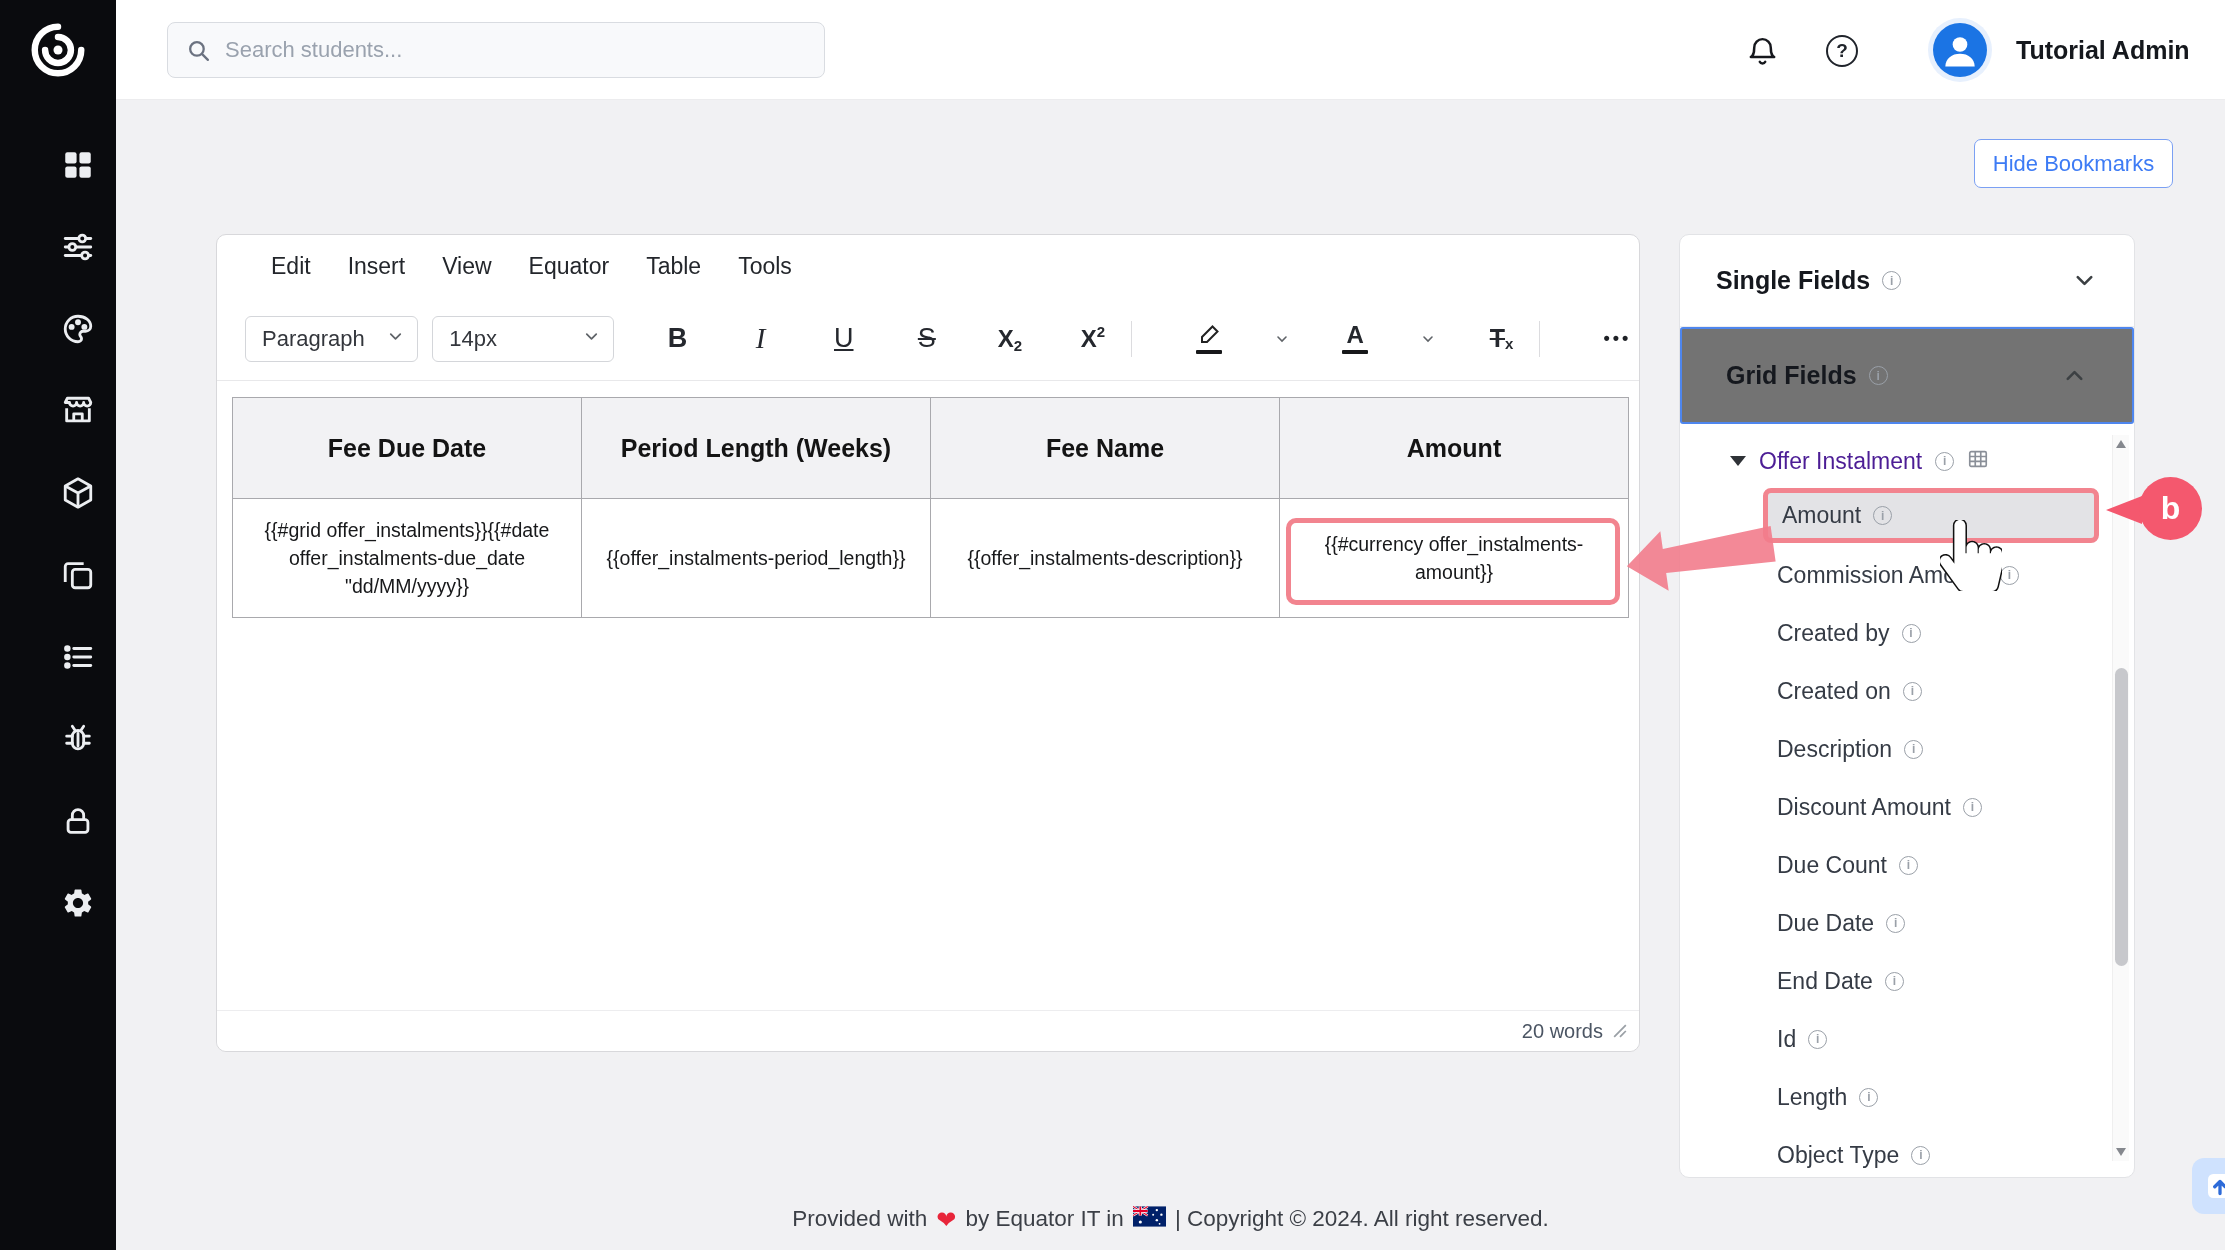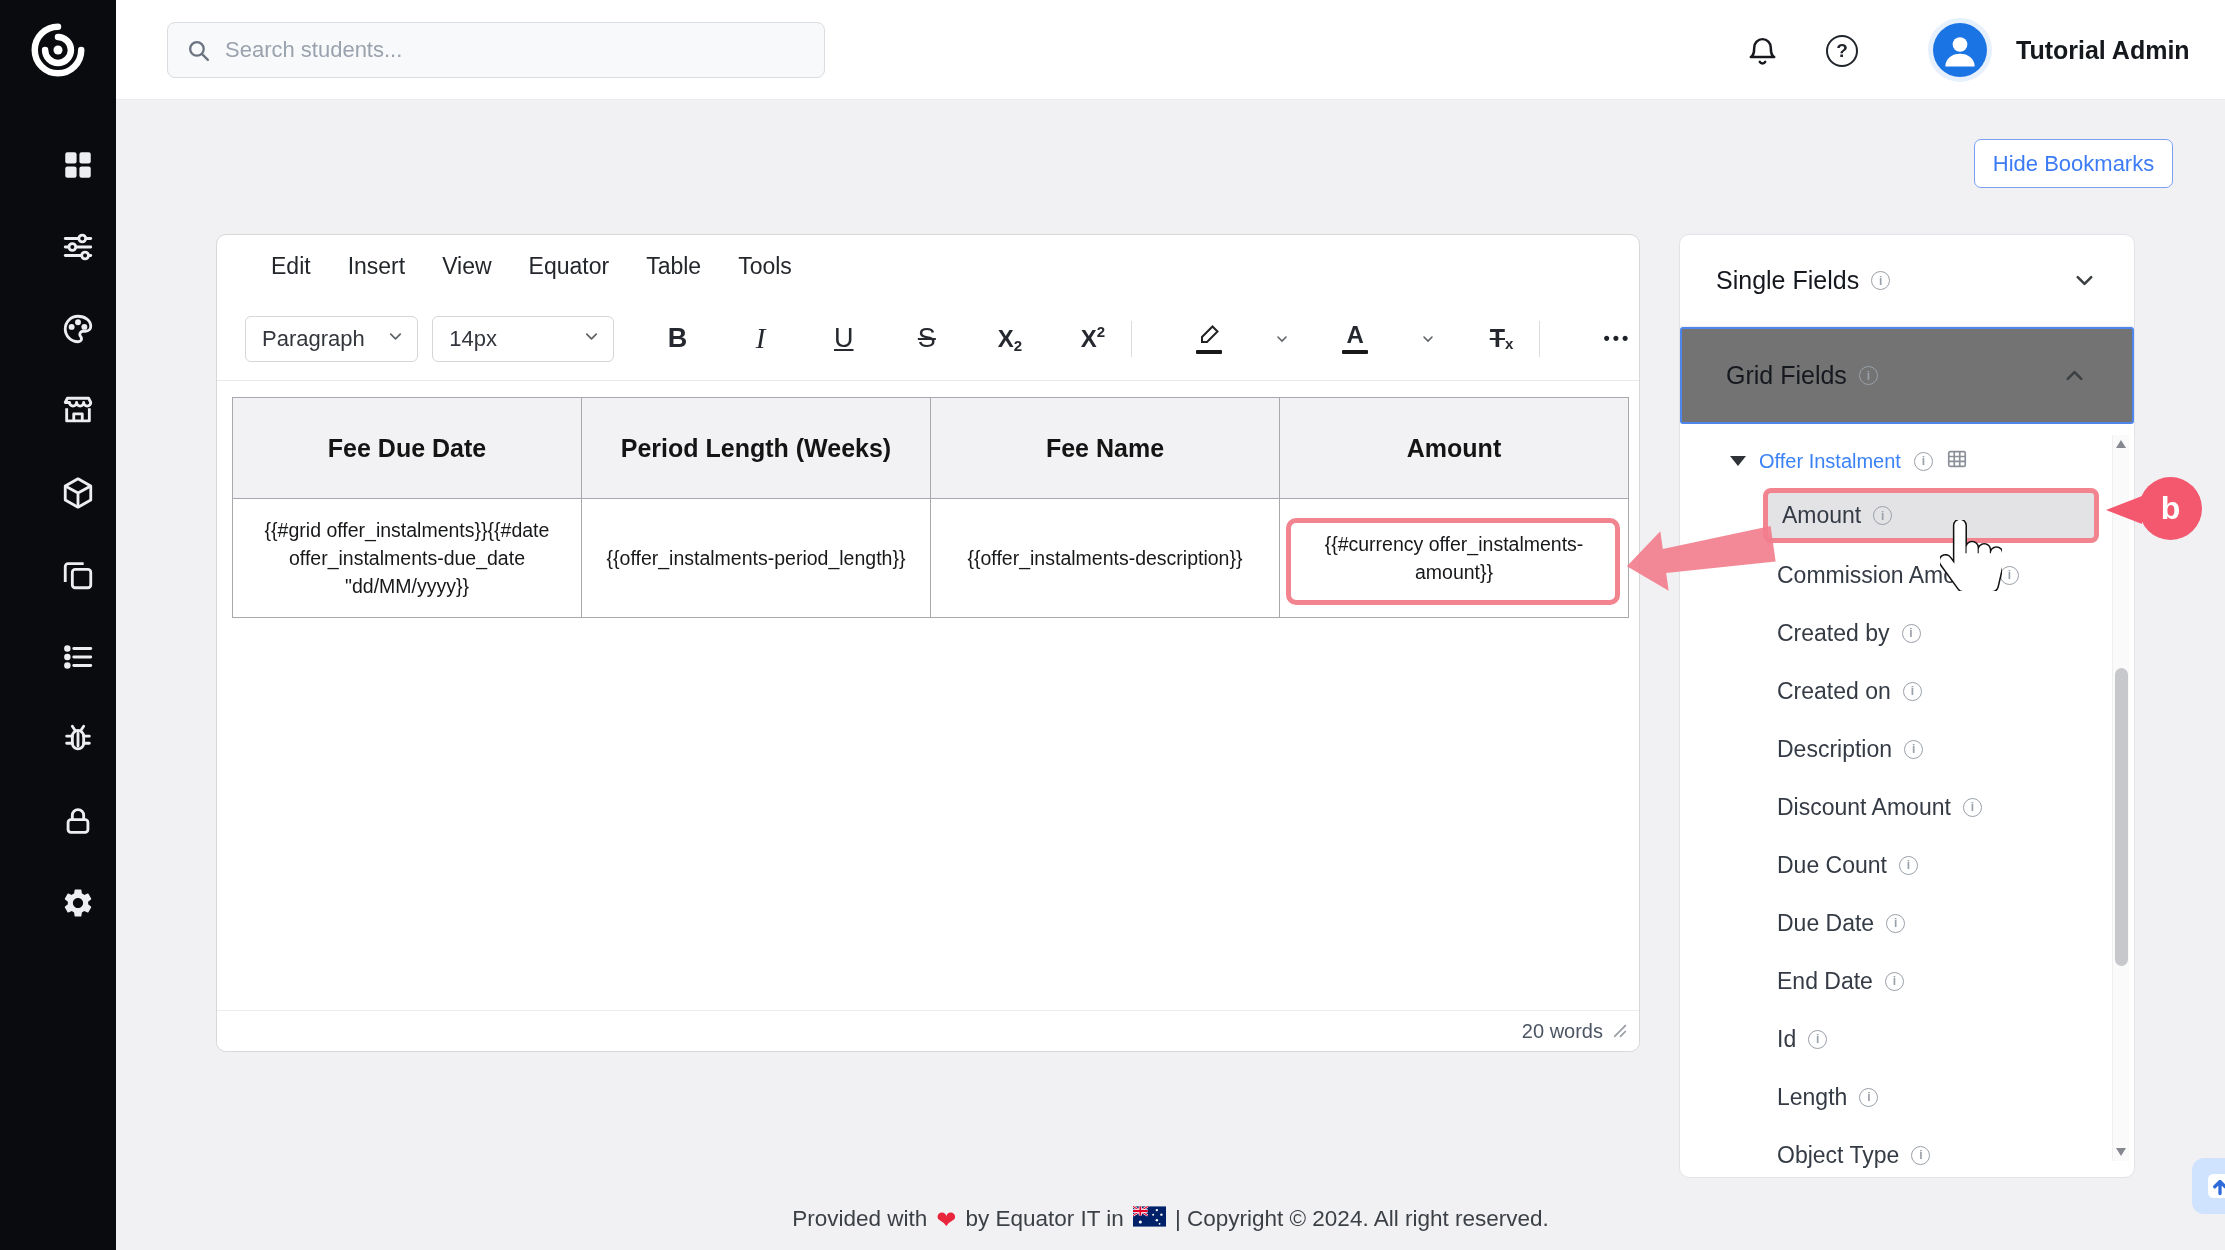--- a/index.html
+++ b/index.html
@@ -61,28 +61,28 @@
   .tpl-table { margin:16px 0 0 15px; border-collapse:collapse; table-layout:fixed; width:1396px; }
   .tpl-table th, .tpl-table td { border:1px solid #a9a9ad; }
   .tpl-table th { height:101px; width:349px; background:#f2f2f4; font-size:25px; font-weight:700; color:#141414; text-align:center; }
   .tpl-table td { height:119px; font-size:19.5px; color:#17181a; text-align:center; vertical-align:middle; padding:4px 10px; line-height:1.45; word-wrap:break-word; }
 
   .statusbar { position:absolute; left:0; right:0; bottom:0; height:41px; border-top:1px solid #ededef; display:flex; align-items:center; justify-content:flex-end; gap:10px; padding-right:12px; font-size:20px; color:#4b5563; border-radius:0 0 10px 10px; background:#fff; }
 
   
   .panel { position:absolute; left:1563px; top:134px; width:456px; height:944px; background:#fff; border:1px solid #e2e3e6; border-radius:10px; overflow:hidden; z-index:2; }
   .panel-head { height:92px; display:flex; align-items:center; padding:0 36px; border-bottom:1px solid #ededf0; cursor:pointer; }
-  .panel-title { font-size:25px; font-weight:400; color:#15181e; }
+  .panel-title { font-size:25px; font-weight:700; color:#15181e; }
   .chev { margin-left:auto; display:flex; }
   .chev svg { width:27px; height:27px; }
   .grid-head { height:97px; background:#737373; border:2px solid #4e86ee; border-radius:3px; display:flex; align-items:center; padding:0 44px; cursor:pointer; }
   .tree { padding-top:14px; position:relative; }
   .group-row { height:46px; display:flex; align-items:center; padding-left:50px; gap:13px; }
   .caret { width:0; height:0; border-left:8px solid transparent; border-right:8px solid transparent; border-top:10px solid #2f3237; }
-  .group-label { font-size:20px; color:#3b82f6; }
+  .group-label { font-size:23px; color:#4c1d95; }
   .field-item { height:58px; display:flex; align-items:center; padding-left:97px; gap:12px; font-size:23px; color:#353b45; cursor:pointer; }
   .field-item.selected { height:55px; margin:4px 0 3px 83px; width:336px; padding-left:14px; background:#e3e3e6; border:5px solid #f2848f; border-radius:8px; }
   .info-icon { width:19px; height:19px; border:1.6px solid #9aa0a8; border-radius:50%; color:#9aa0a8; font-size:12px; display:inline-flex; align-items:center; justify-content:center; flex:none; }
   .info-icon::after { content:"i"; font-weight:700; }
   .gridmini svg { width:22px; height:22px; }
 
   .sb { position:absolute; right:5px; top:200px; width:17px; height:726px; background:#fafafa; border-left:1px solid #efefef; }
   .sb-arrow { position:absolute; left:3px; width:0; height:0; border-left:5.5px solid transparent; border-right:5.5px solid transparent; }
   .sb-up { top:5px; border-bottom:8px solid #85888e; }
   .sb-down { bottom:5px; border-top:8px solid #85888e; }

